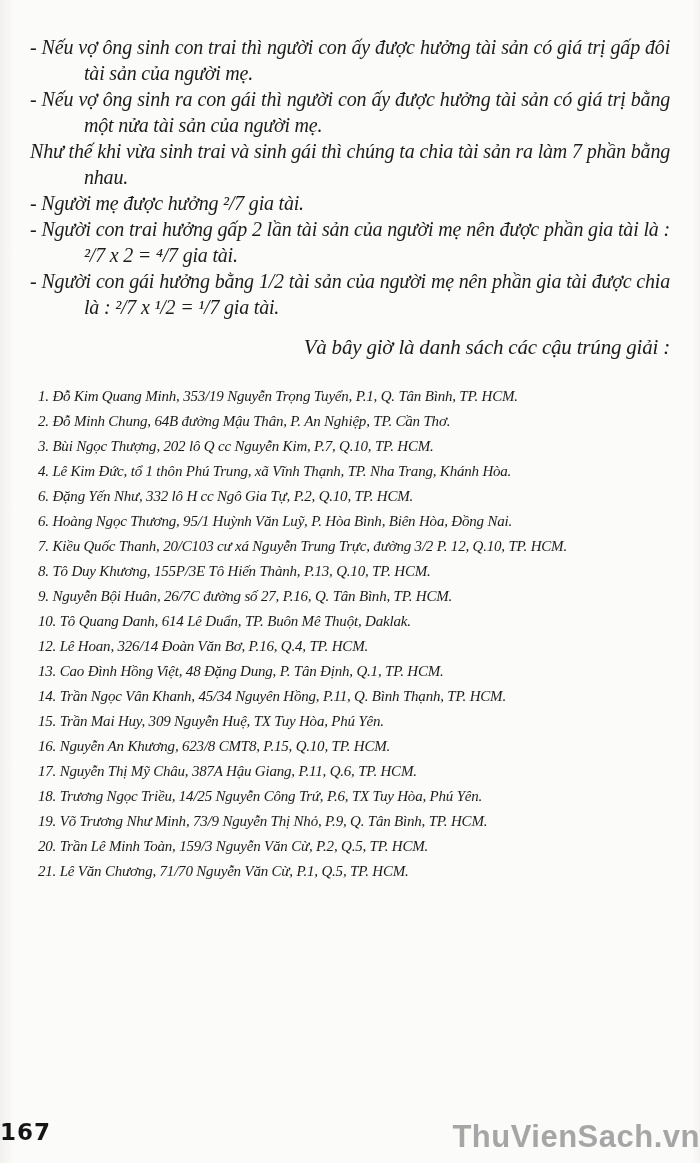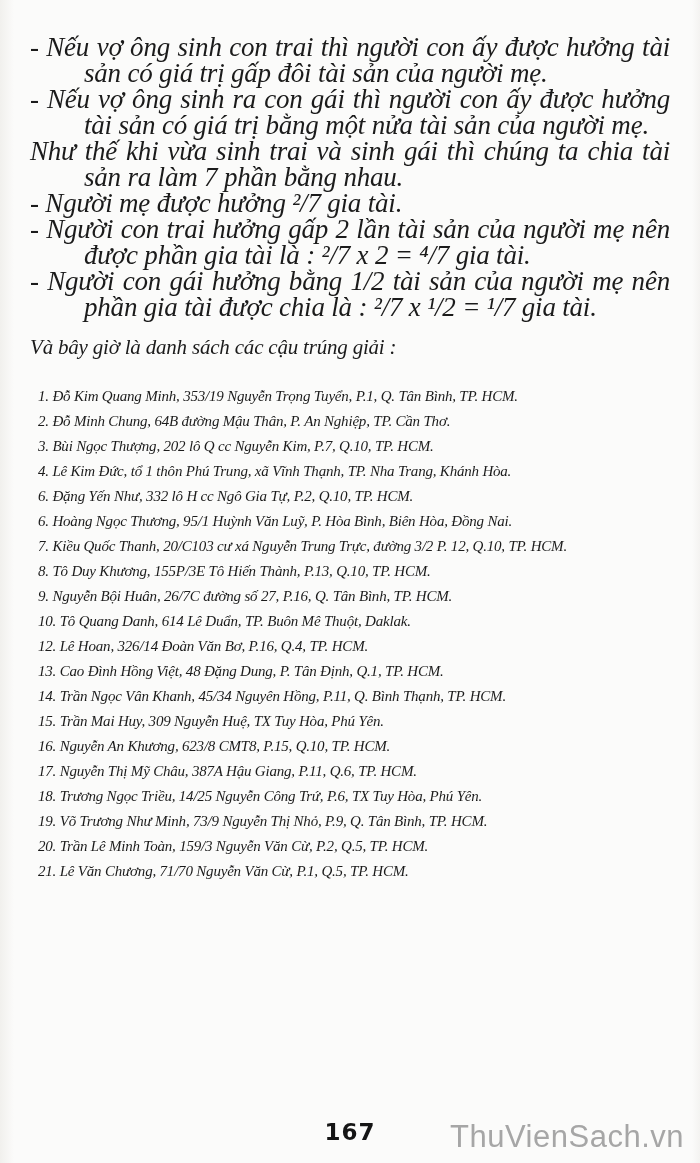--- a/index.html
+++ b/index.html
@@ -17,32 +17,32 @@
     font-family: "Liberation Serif", "DejaVu Serif", serif;
     font-style: italic;
     overflow: hidden;
     box-sizing: border-box;
   }
   .content {
     padding: 34px 30px 0 30px;
   }
   .intro p {
     margin: 0;
-    font-size: 27px;
+    font-size: 20px;
     line-height: 26px;
     text-align: justify;
     padding-left: 54px;
     text-indent: -54px;
     letter-spacing: -0.2px;
   }
   .heading {
     margin: 15px 0 24px 0;
     font-size: 21px;
     font-weight: normal;
-    text-align: left;
+    text-align: right;
     letter-spacing: -0.2px;
   }
   ol.winners {
     list-style: none;
     margin: 0;
     padding: 0 0 0 8px;
   }
   ol.winners li {
     margin: 0;
     font-size: 15px;
@@ -57,35 +57,35 @@
     left: 0;
     right: 0;
     bottom: 0;
     height: 56px;
   }
   .page-number {
     position: absolute;
     left: 0;
     right: 0;
     bottom: 18px;
-    text-align: center;
+    text-align: left;
     font-family: "DejaVu Sans", "Liberation Sans", sans-serif;
     font-style: normal;
     font-weight: bold;
     font-size: 23px;
     color: #151515;
     letter-spacing: 1px;
   }
   .watermark {
     position: absolute;
-    right: 16px;
+    right: 0;
     bottom: 8px;
     font-family: "Liberation Sans", "DejaVu Sans", sans-serif;
     font-style: normal;
-    font-weight: normal;
+    font-weight: bold;
     font-size: 31px;
     color: #a6a6a6;
     letter-spacing: 0.5px;
   }
 </style>
 </head>
 <body>
 
 <div class="page">
   <div class="content">

